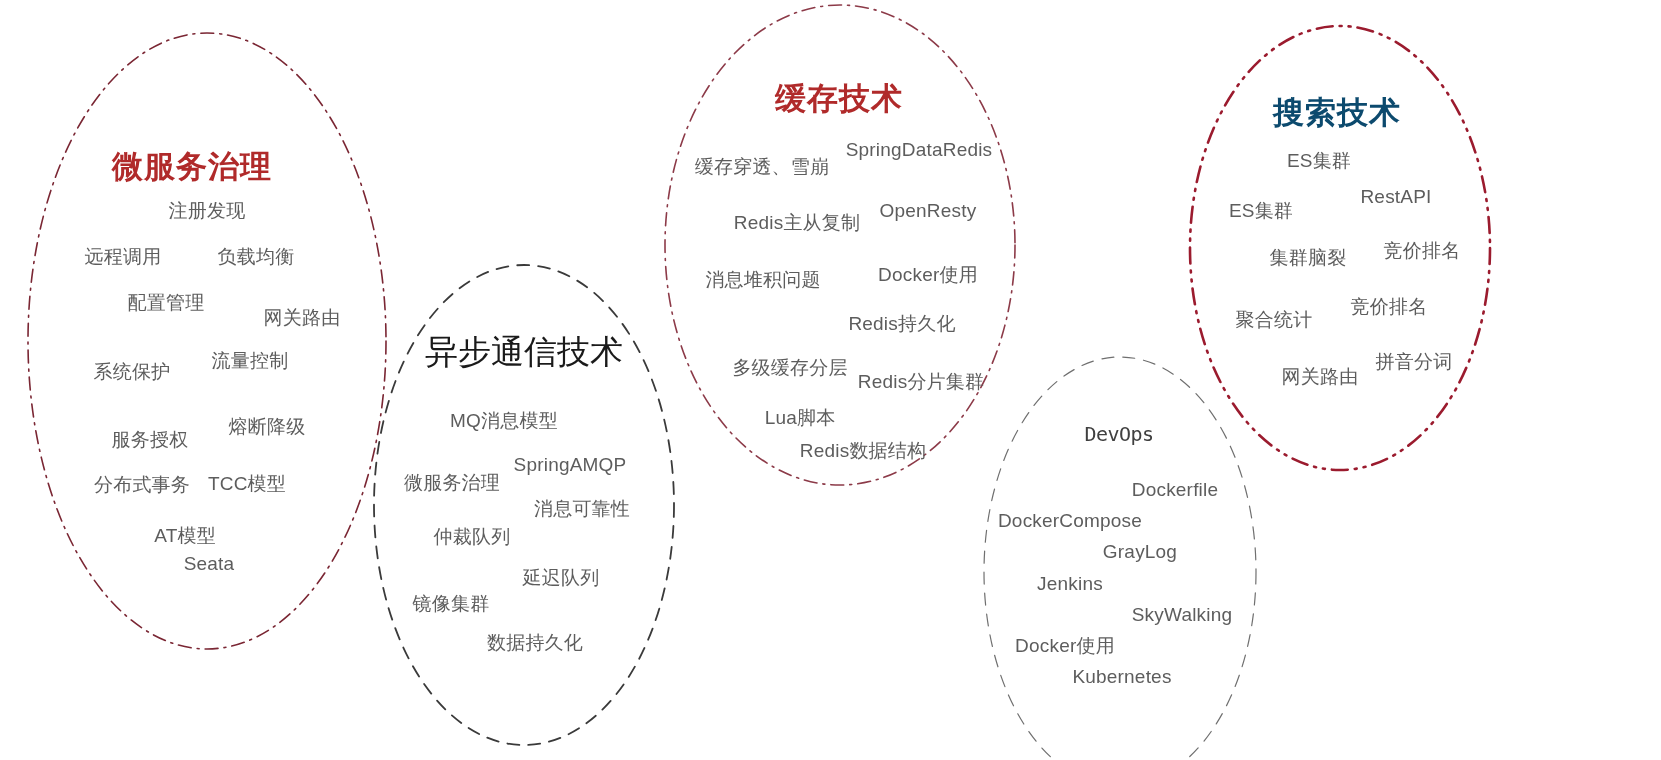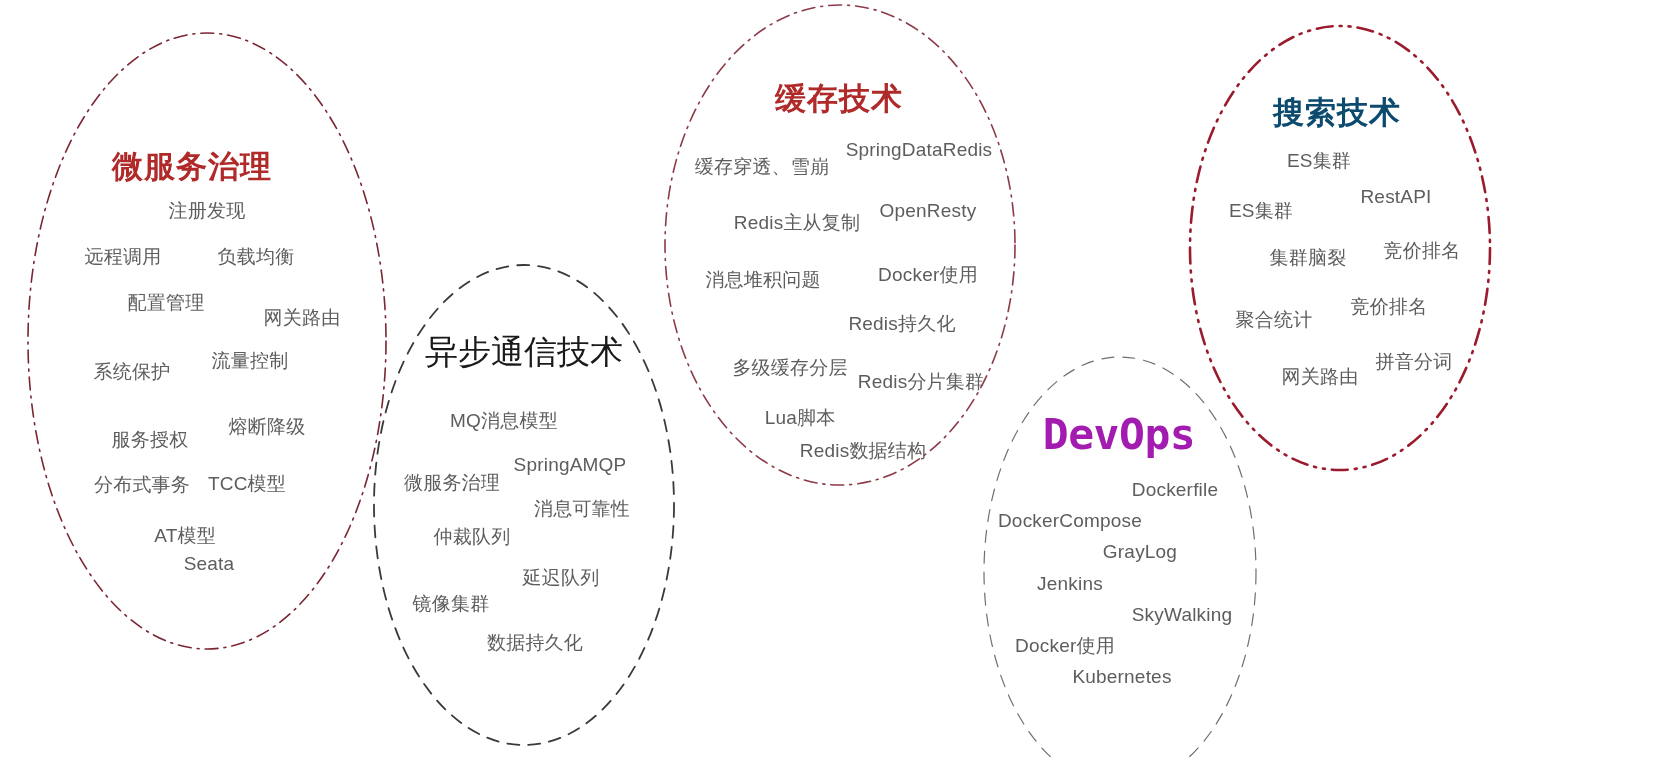--- a/index.html
+++ b/index.html
@@ -53,24 +53,24 @@
   }
   .title.t-red   { color: #b02a2a; }
   .title.t-red2  { color: #0c4a6e; }
   .title.t-black {
     color: #1a1a1a;
     font-size: 33px;
     font-weight: 500;
     letter-spacing: 0px;
   }
   .title.t-mono {
-    color: #a21caf;
+    color: #404040;
     font-family: "DejaVu Sans Mono", "Liberation Mono", monospace;
-    font-size: 43px;
-    font-weight: 700;
+    font-size: 20px;
+    font-weight: 400;
     letter-spacing: -0.5px;
   }
 </style>
 </head>
 <body>
 
 <div id="canvas">
 
   <svg id="ellipse-layer" viewBox="0 0 1661 760" xmlns="http://www.w3.org/2000/svg">
       <ellipse cx="207" cy="341" rx="179" ry="308" fill="none" stroke="#7a2633" stroke-width="1.6" stroke-linecap="round" stroke-dasharray="13 6 2 6"></ellipse>

